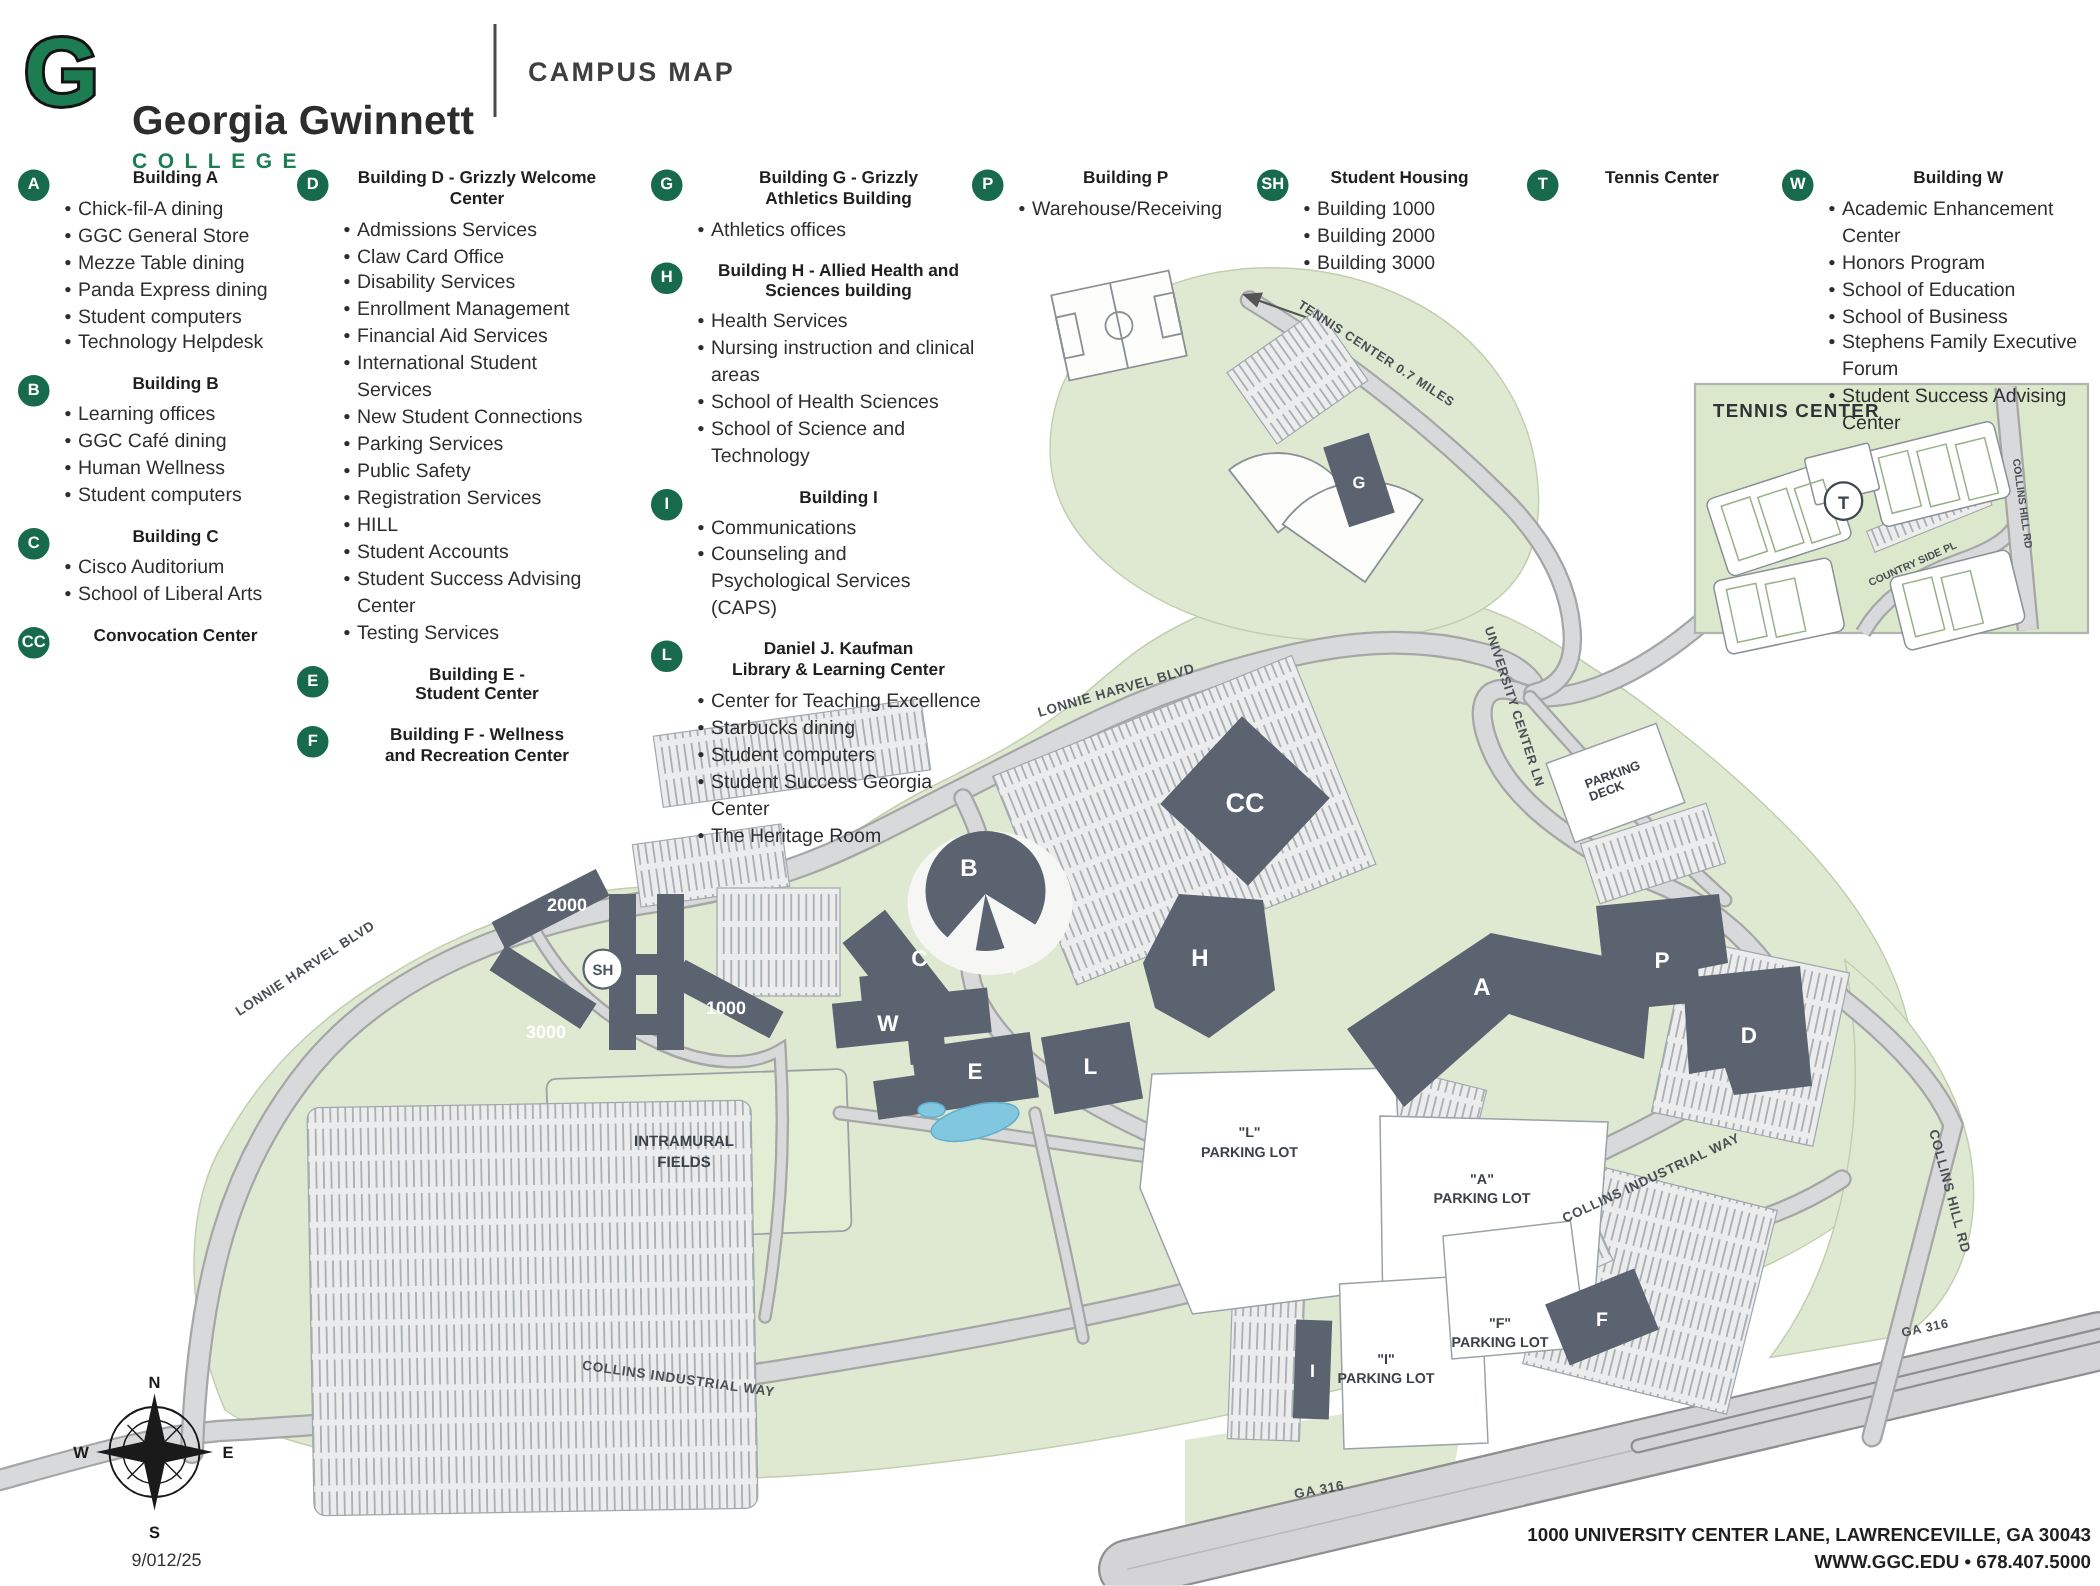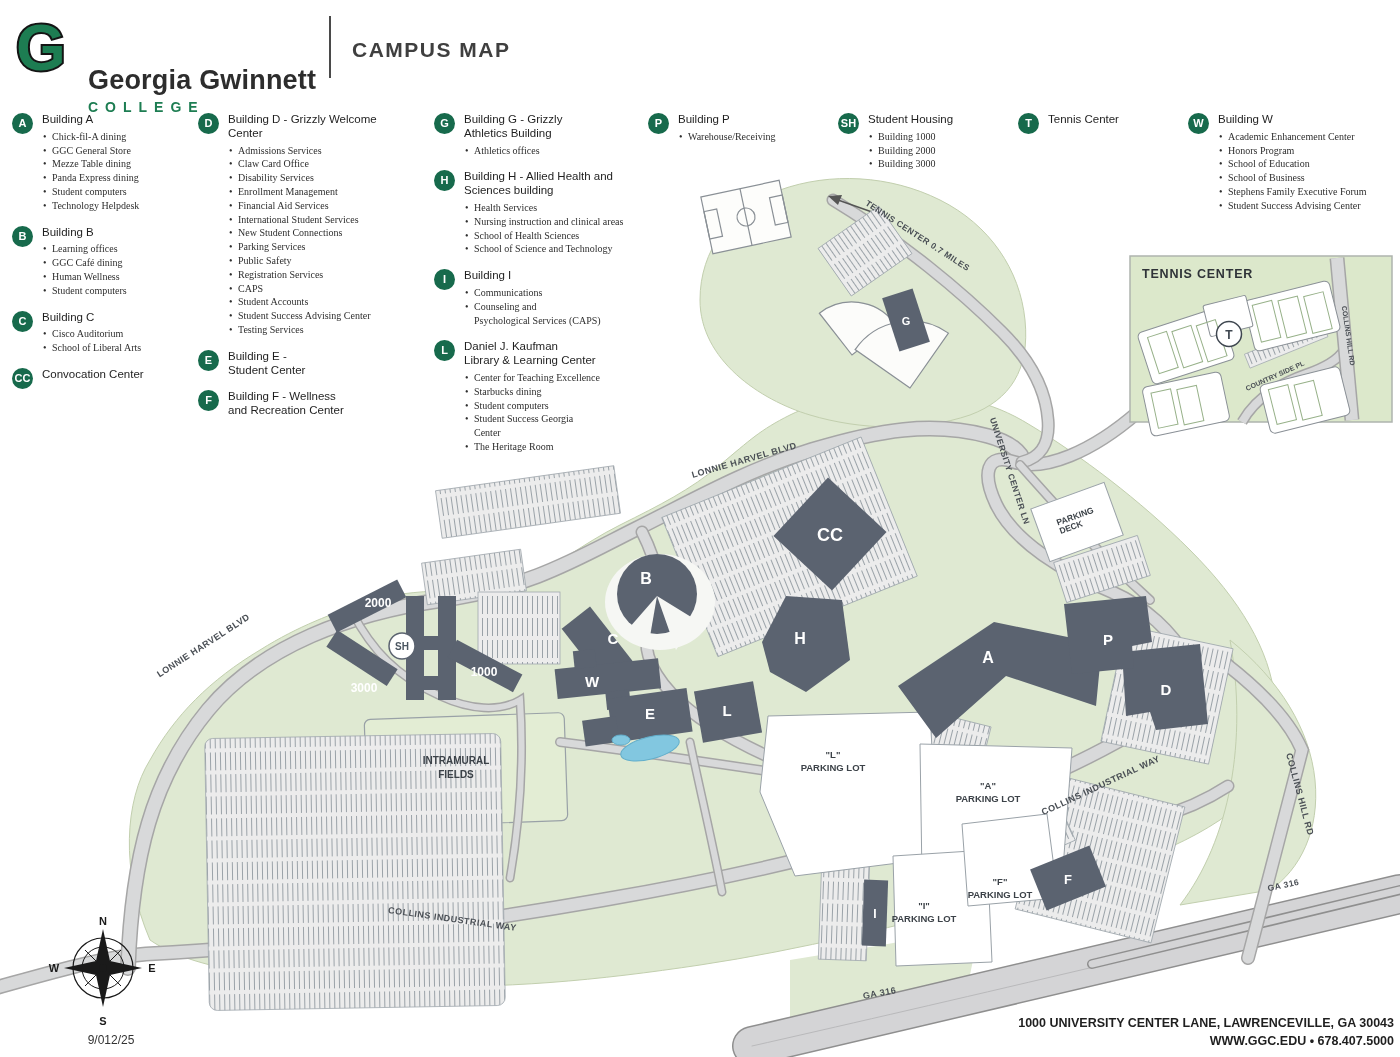--- a/index.html
+++ b/index.html
@@ -7,30 +7,30 @@
         font-family:"Liberation Sans", sans-serif;}
   #mapsvg{position:absolute;left:0;top:0;width:1400px;height:1057px;}
 
   
   #header{position:absolute;left:0;top:0;width:1400px;height:100px;}
   #logo{position:absolute;left:12px;top:10px;width:72px;height:72px;}
   #brand{position:absolute;left:88px;top:24px;width:214px;}
   #brand .l1{font-size:27px;font-weight:700;color:#2d2d2d;letter-spacing:.2px;white-space:nowrap;margin-top:41px;}
   #brand .l2{font-size:14px;font-weight:700;color:#1d7d52;letter-spacing:7px;text-align:left;margin-top:3px;}
   #vdiv{position:absolute;left:329px;top:16px;width:2px;height:62px;background:#4a4a4a;}
-  #maptitle{position:absolute;left:352px;top:38px;font-size:21px;font-weight:700;color:#3f3f3f;letter-spacing:1.5px;}
+  #maptitle{position:absolute;left:352px;top:38px;font-size:18px;font-weight:700;color:#3f3f3f;letter-spacing:1.5px;}
 
   
   .lcol{position:absolute;top:110px;}
   .lgroup{margin-bottom:13px;position:relative;padding-left:30px;}
   .marker{position:absolute;left:0;top:0;min-width:21px;height:21px;border-radius:11px;background:#176a4c;
           color:#fff;font-size:11px;font-weight:700;text-align:center;line-height:21px;padding:0 2px;box-sizing:border-box;}
-  .g-title{font-size:11.5px;font-weight:400;color:#1f1f1f;line-height:1.2;white-space:pre-line;margin-top:3px;}
+  .g-title{font-size:11.5px;font-weight:700;color:#1f1f1f;line-height:1.2;white-space:pre-line;margin-top:3px;text-align:center;}
   ul.items{list-style:none;margin:3px 0 0 0;padding:0;}
-  ul.items .li{font-size:10px;color:#2e2e2e;line-height:1.38;position:relative;padding-left:10px;white-space:pre-line;font-family:Liberation Serif, serif;}
+  ul.items .li{font-size:13px;color:#2e2e2e;line-height:1.38;position:relative;padding-left:10px;white-space:pre-line;}
   ul.items .li::before{content:"\2022";position:absolute;left:1px;top:0;color:#2e2e2e;}
 </style>
 </head>
 <body>
 
 <div id="page">
 
 <svg id="mapsvg" viewBox="0 0 1400 1057" xmlns="http://www.w3.org/2000/svg">
   <defs>
     <pattern id="pstripe" width="5" height="22" patternUnits="userSpaceOnUse">
@@ -331,21 +331,21 @@
           <li class="li">Admissions Services</li>
           <li class="li">Claw Card Office</li>
           <li class="li">Disability Services</li>
           <li class="li">Enrollment Management</li>
           <li class="li">Financial Aid Services</li>
           <li class="li">International Student Services</li>
           <li class="li">New Student Connections</li>
           <li class="li">Parking Services</li>
           <li class="li">Public Safety</li>
           <li class="li">Registration Services</li>
-          <li class="li">CAPS</li>
+          <li class="li">HILL</li>
           <li class="li">Student Accounts</li>
           <li class="li">Student Success Advising Center</li>
           <li class="li">Testing Services</li>
         </ul>
   </div>
   <div class="lgroup">
     <span class="marker">E</span>
     <div class="g-title">Building E -
 Student Center</div>
   </div>

